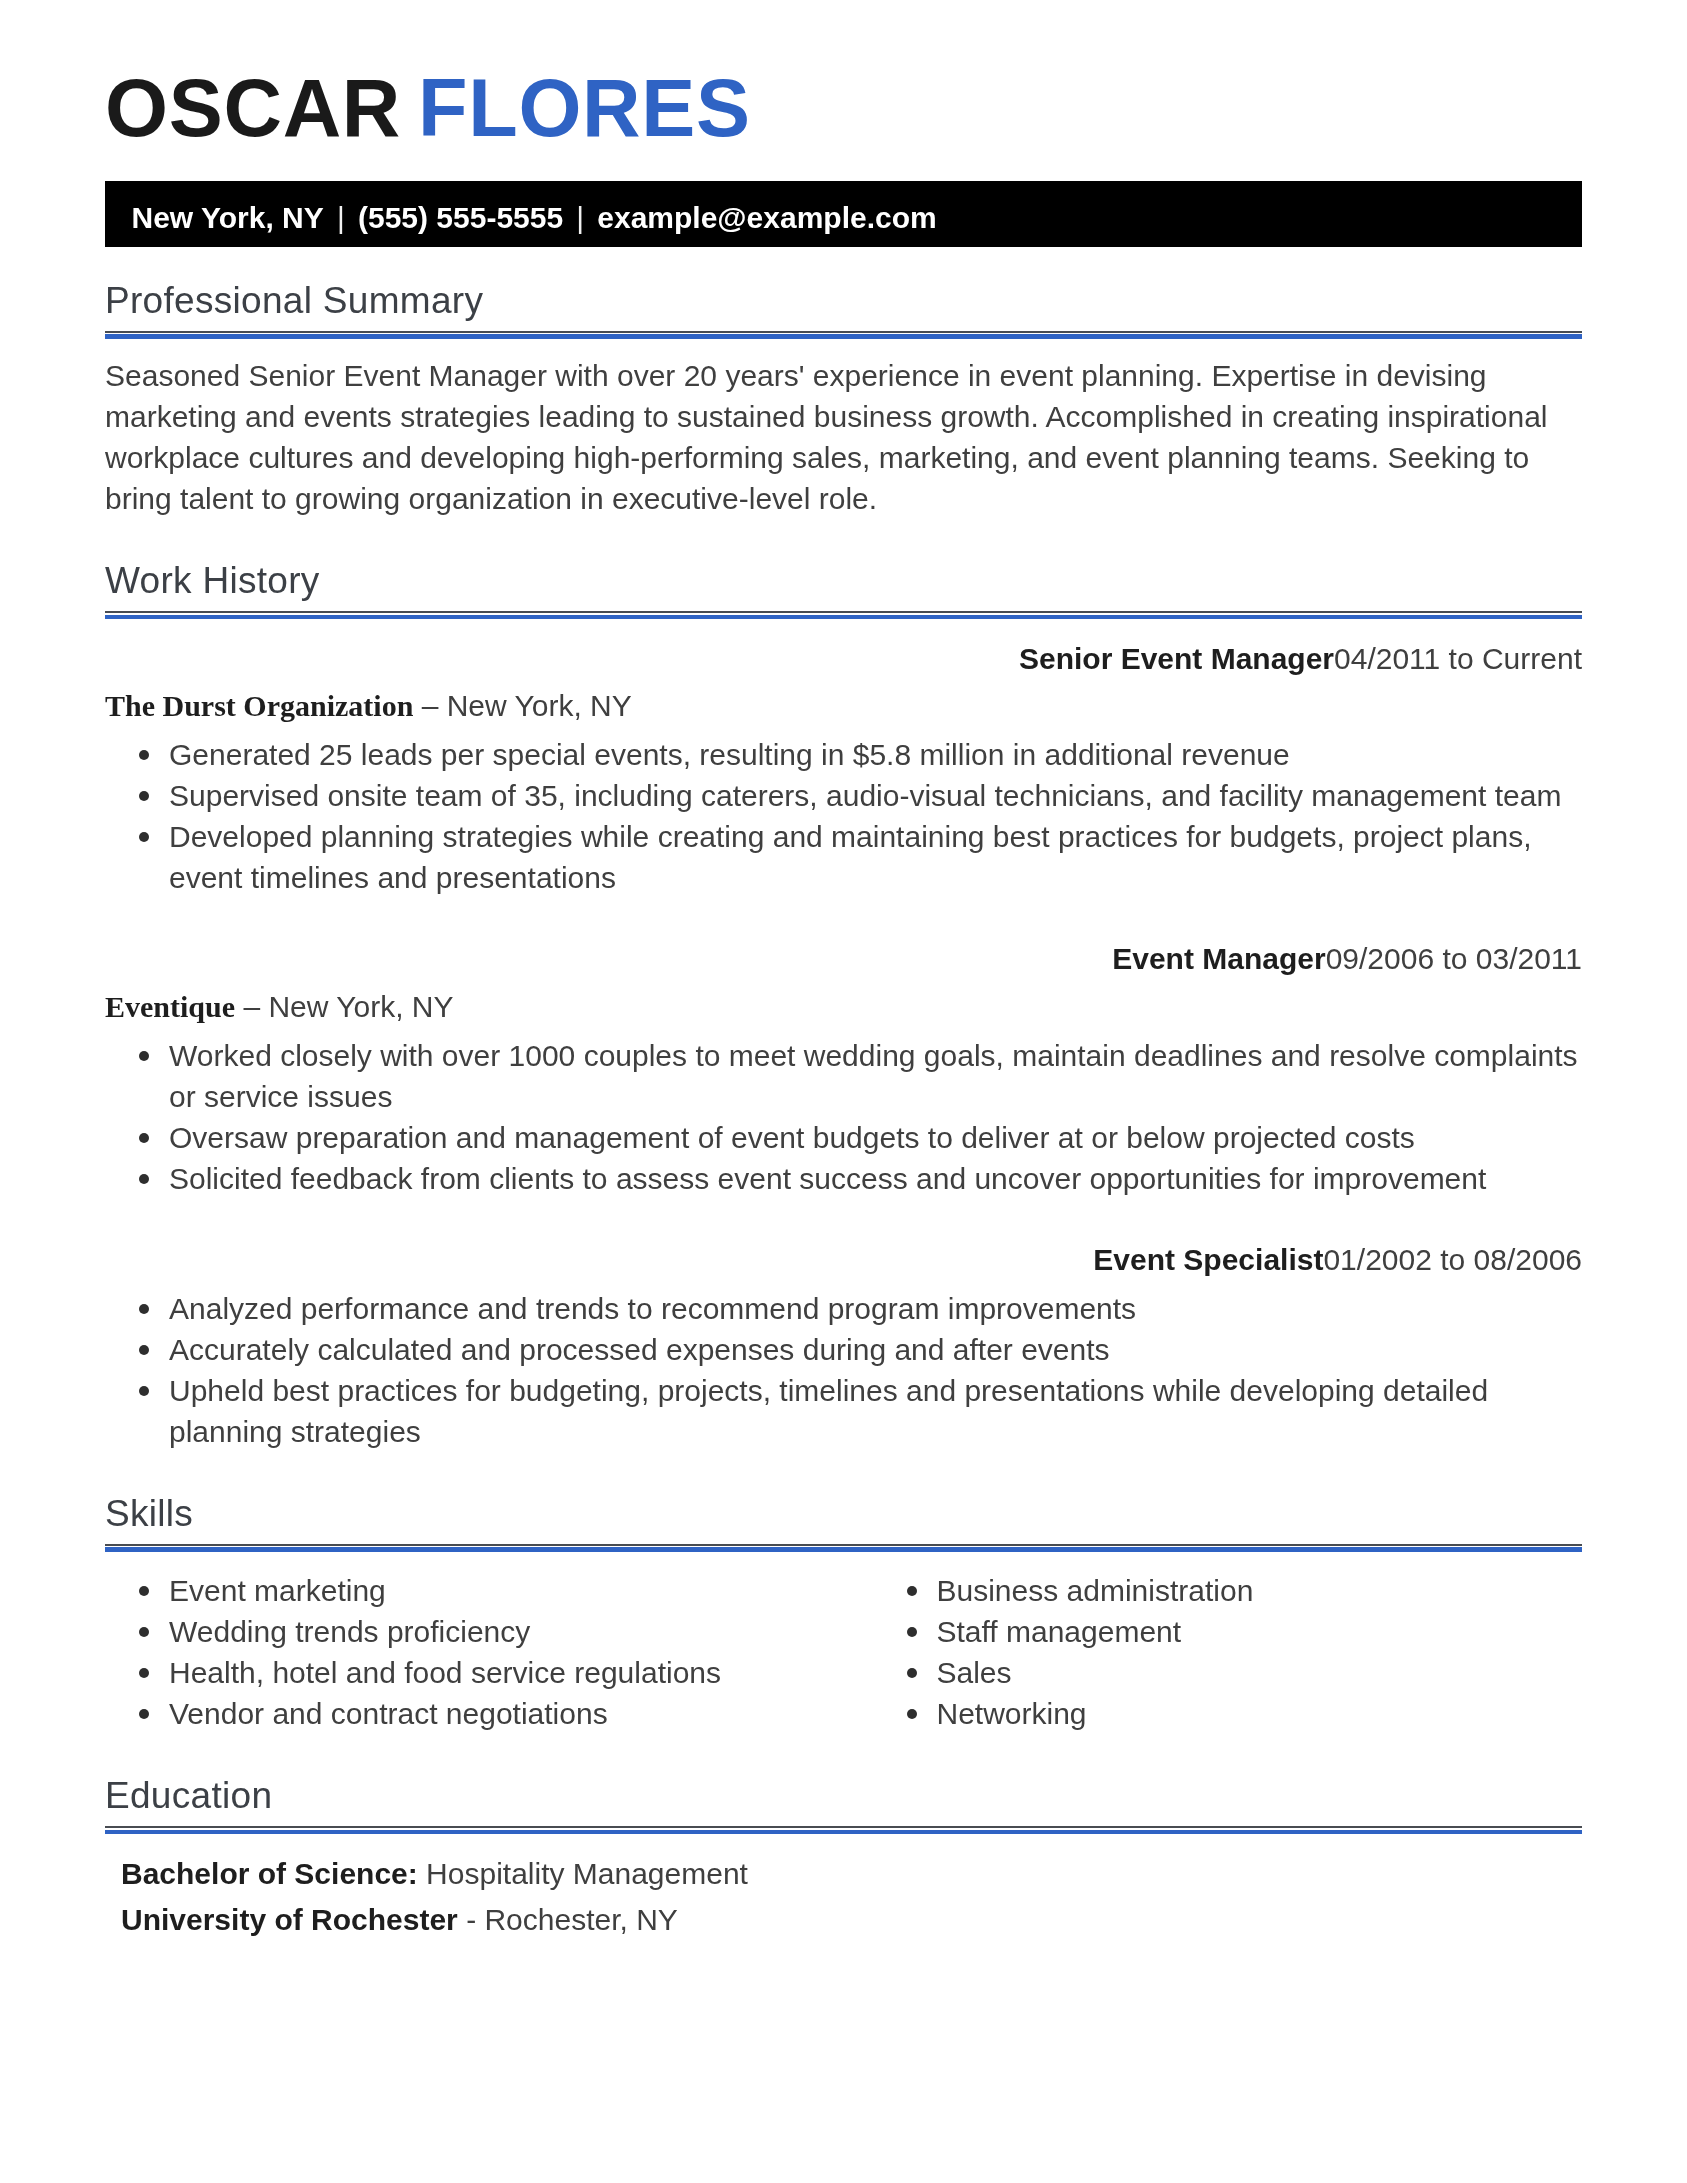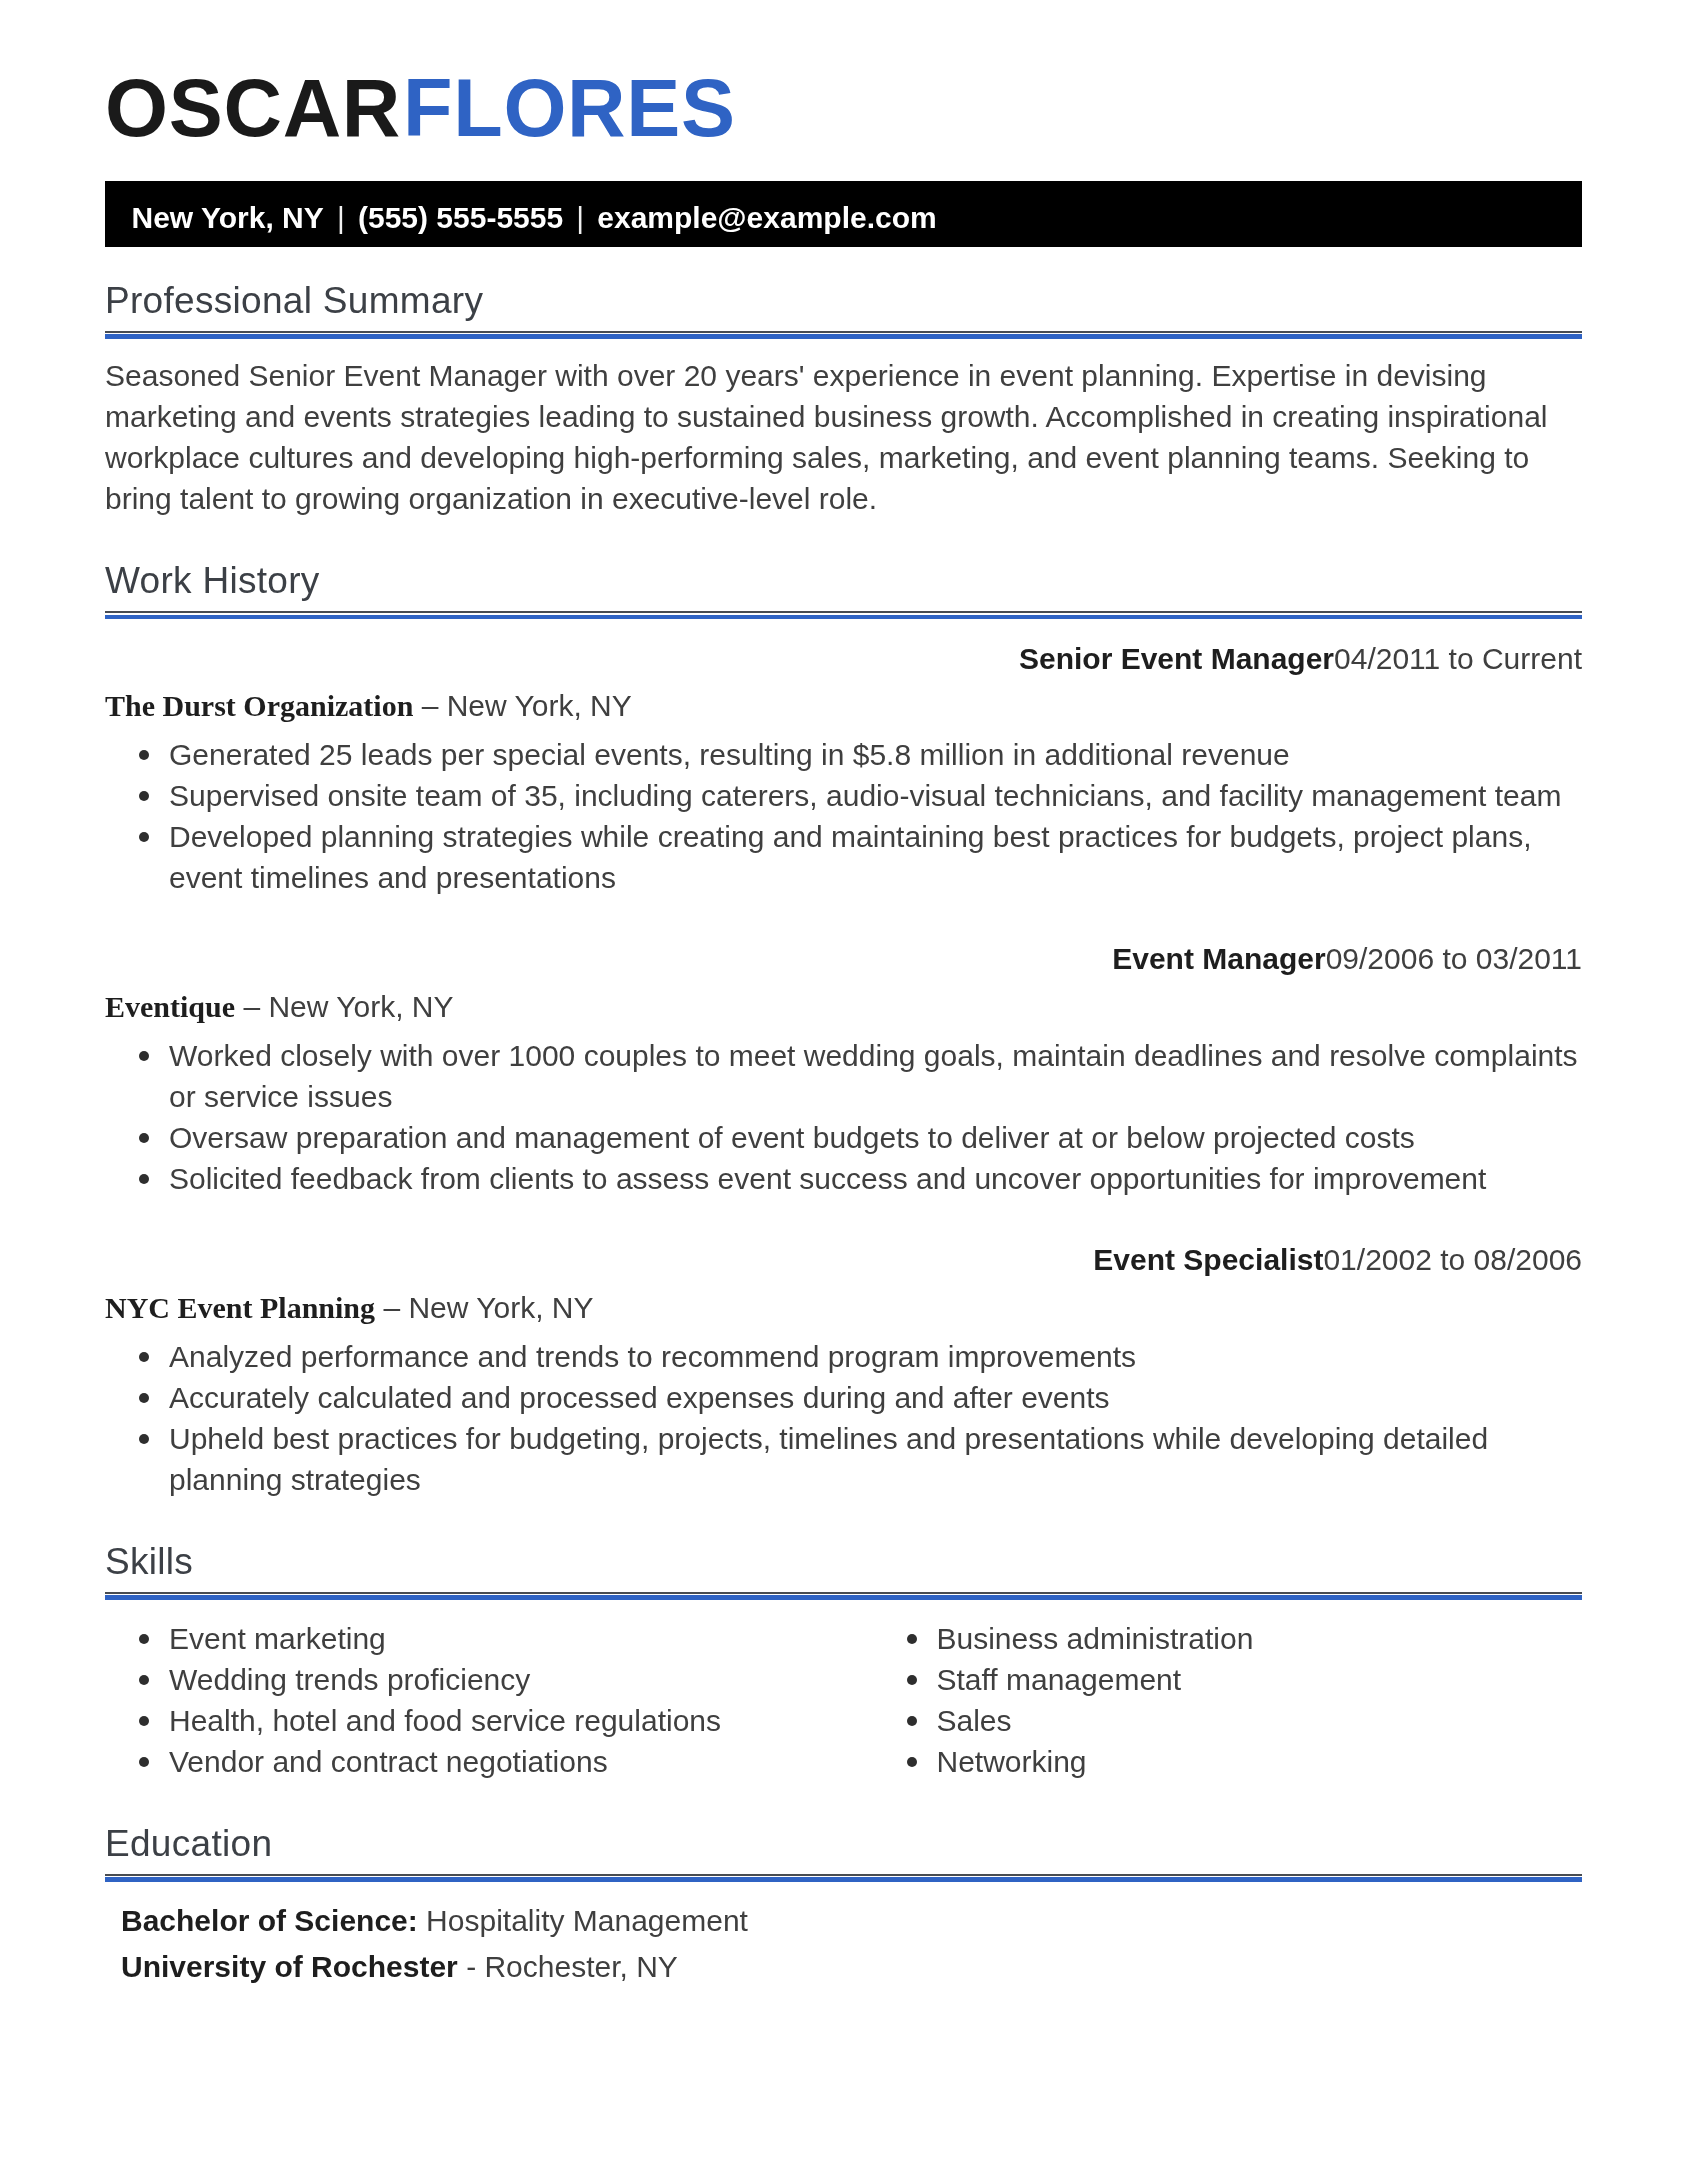--- a/index.html
+++ b/index.html
@@ -23,21 +23,21 @@
 
   
   .name {
     margin: 0 0 30px 0;
     font-size: 81px;
     font-weight: 700;
     letter-spacing: 0.7px;
     color: #1a1a1a;
     line-height: 1.05;
   }
-  .name .accent { color: #2f63c4; margin-left: 2px; }
+  .name .accent { color: #2f63c4; margin-left: 17px; }
 
   .contact-bar {
     background: #000000;
     color: #ffffff;
     height: 66px;
     line-height: 74px;
     font-size: 30px;
     padding-left: 26.5px;
     margin-bottom: 32px;
     white-space: nowrap;
@@ -172,24 +172,20 @@
         <li>Oversaw preparation and management of event budgets to deliver at or below projected costs</li>
         <li>Solicited feedback from clients to assess event success and uncover opportunities for improvement</li>
       </ul>
     </div>
 
     <div class="job">
       <div class="job-head">
         <span class="job-title">Event Specialist</span>
         <span class="job-dates">01/2002 to 08/2006</span>
       </div>
-      <div class="job-sub">
-        <span class="company">NYC Event Planning</span>
-        <span class="loc">– New York, NY</span>
-      </div>
       <ul class="bullets">
         <li>Analyzed performance and trends to recommend program improvements</li>
         <li>Accurately calculated and processed expenses during and after events</li>
         <li>Upheld best practices for budgeting, projects, timelines and presentations while developing detailed planning strategies</li>
       </ul>
     </div>
   </section>
 
   <section>
     <h2>Skills</h2>

